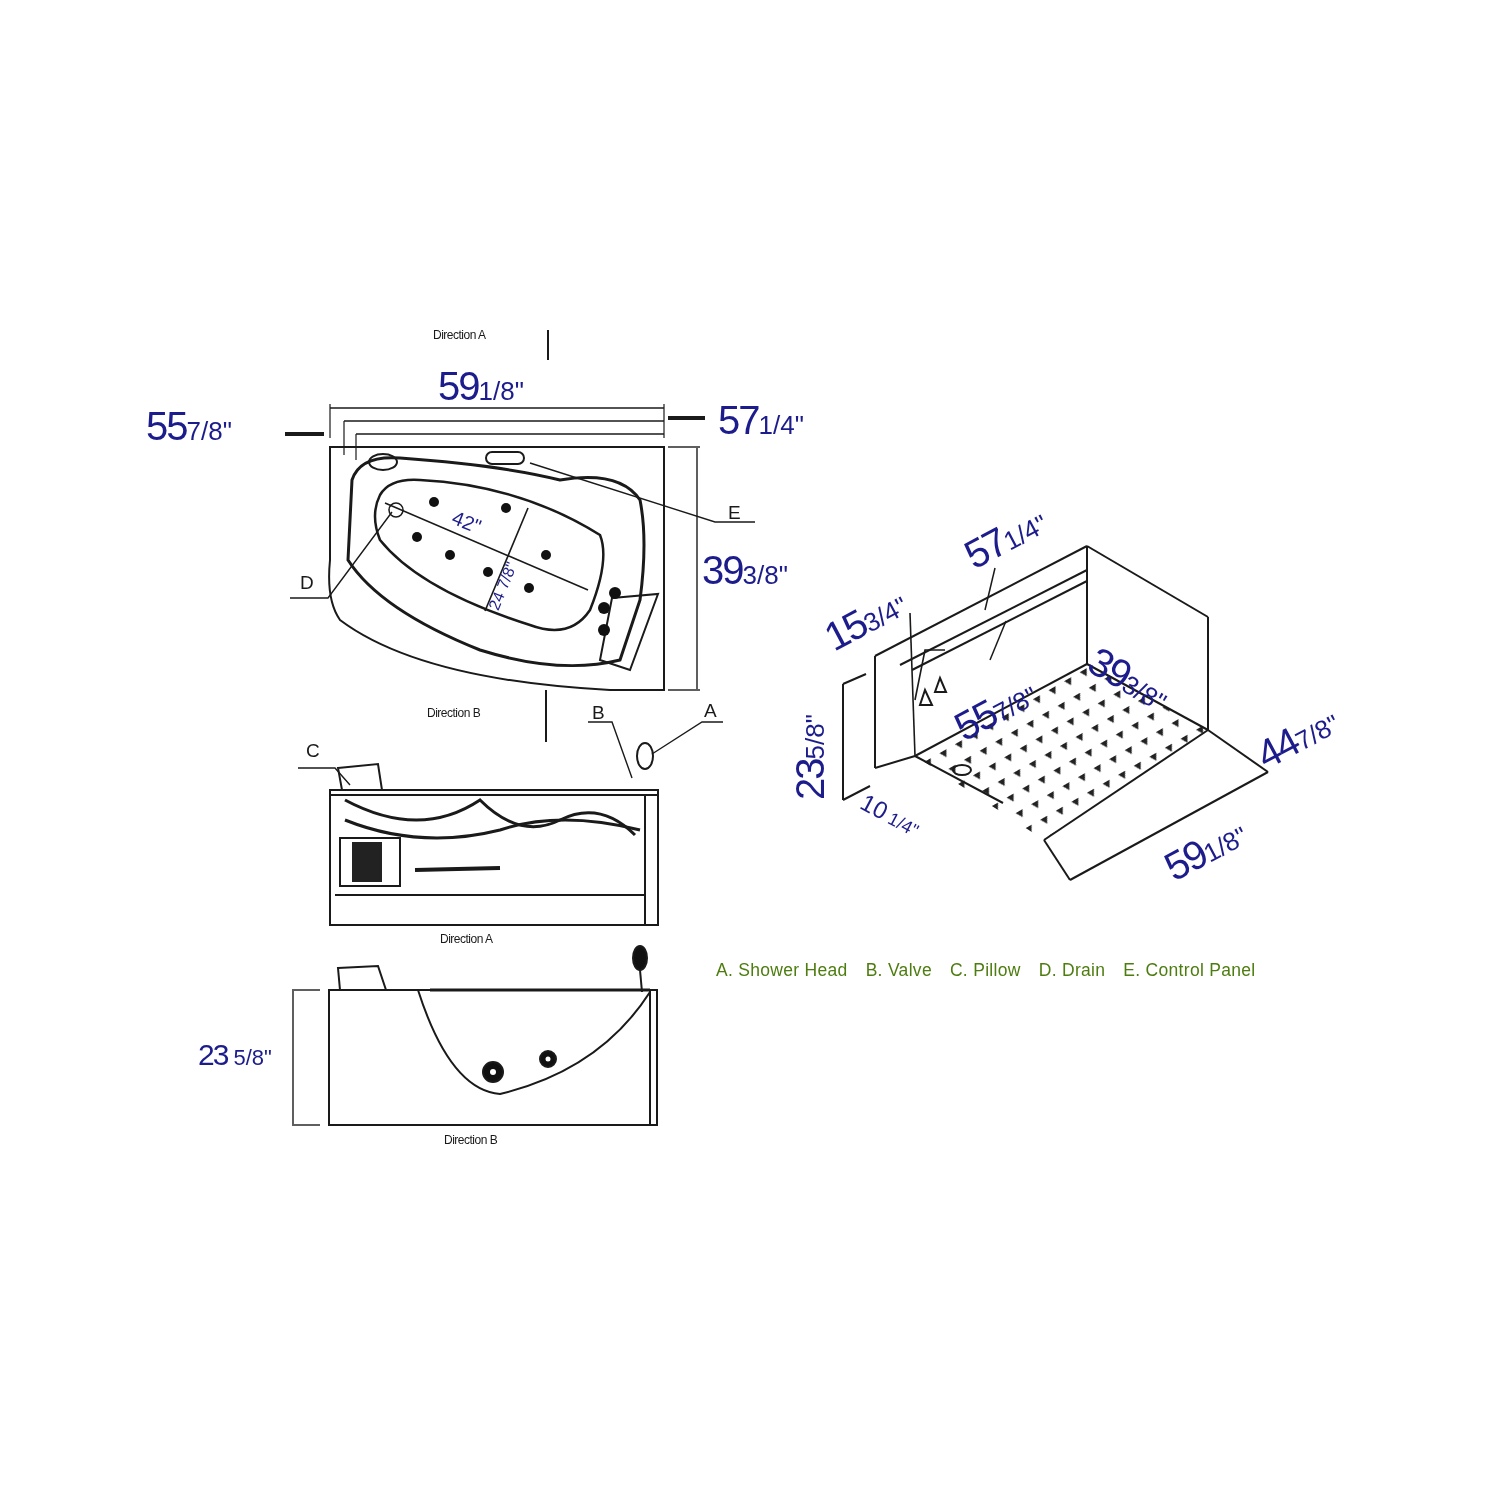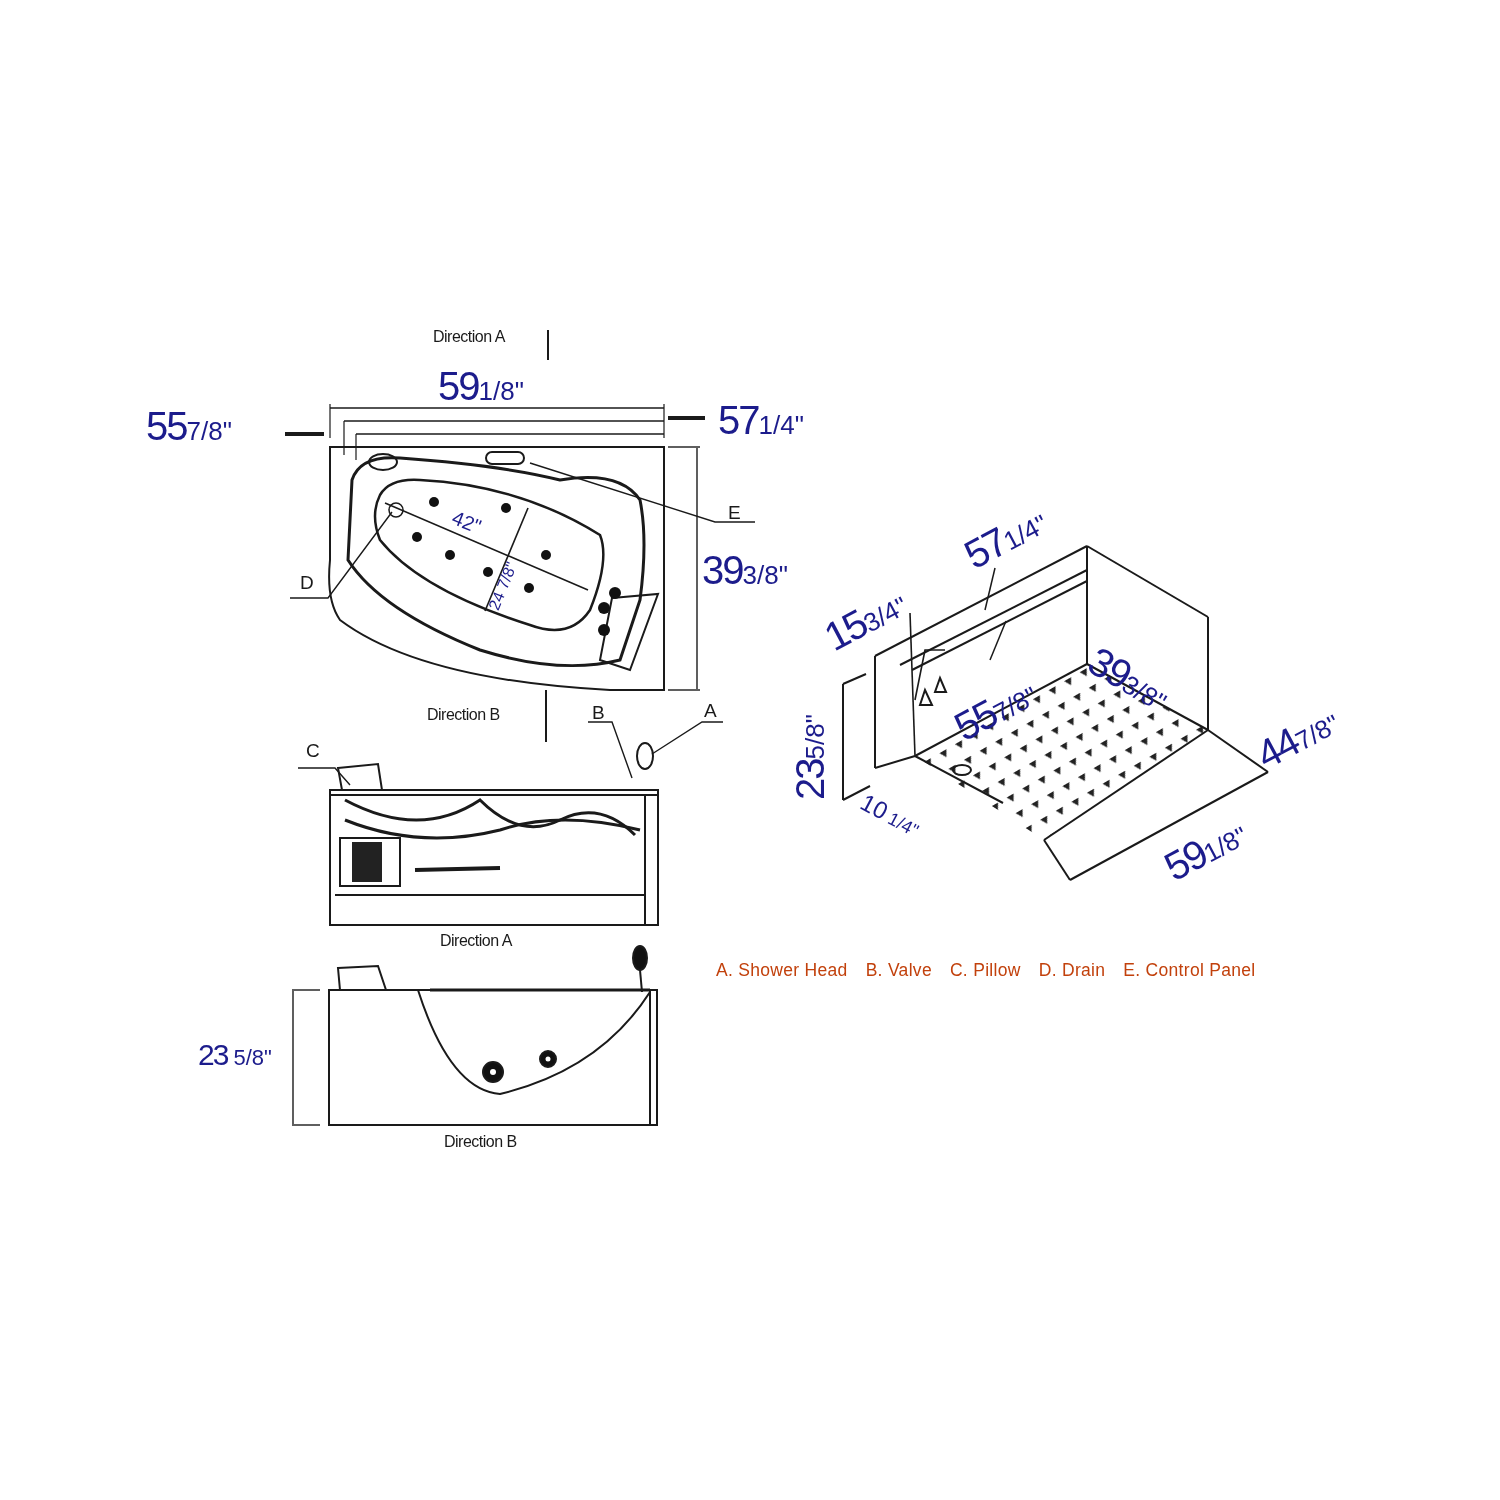--- a/index.html
+++ b/index.html
@@ -1,25 +1,25 @@
 <!DOCTYPE html>
 <html><head>
 <meta charset="utf-8">
 <style>
   html, body { margin:0; padding:0; background:#ffffff; }
   body { width:1500px; height:1500px; position:relative; overflow:hidden; font-family:"Liberation Sans", sans-serif; }
   .canvas { position:absolute; left:0; top:0; width:1500px; height:1500px; }
   svg { position:absolute; left:0; top:0; }
   .lbl { position:absolute; color:#1a1a1a; font-family:"Liberation Sans", sans-serif; white-space:nowrap; }
-  .dir { font-size:16px; letter-spacing:-0.5px; }
+  .dir { font-size:12px; letter-spacing:-0.5px; }
   .letter { font-size:19px; }
   .dim { position:absolute; color:#1c1c8c; font-family:"Liberation Sans", sans-serif; white-space:nowrap; line-height:1; }
   .dim .big { font-size:40px; letter-spacing:-2px; }
   .dim .frac { font-size:26px; }
-  .legend { position:absolute; left:716px; top:960px; font-size:17.5px; color:#c2410c; letter-spacing:0.3px; word-spacing:0; white-space:nowrap; }
+  .legend { position:absolute; left:716px; top:960px; font-size:17.5px; color:#4d7c0f; letter-spacing:0.3px; word-spacing:0; white-space:nowrap; }
   .legend span { margin-right:18px; }
 </style>
 </head>
 <body>
 
 <div class="canvas">
 
   <svg width="1500" height="1500" viewBox="0 0 1500 1500">
     <defs>
       <pattern id="dots" x="0" y="0" width="18" height="18" patternUnits="userSpaceOnUse" patternTransform="rotate(-30)">

